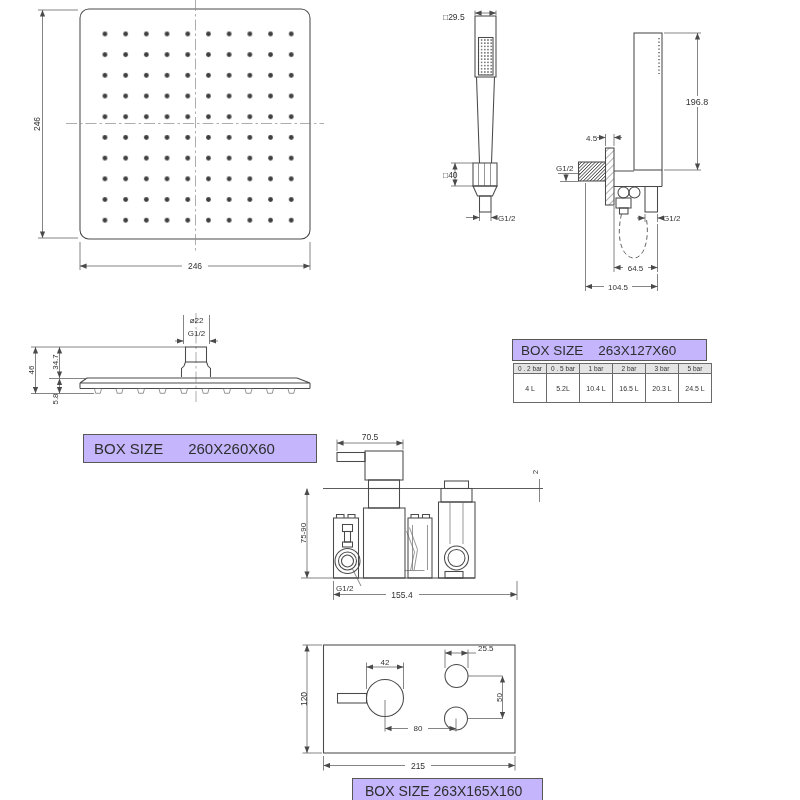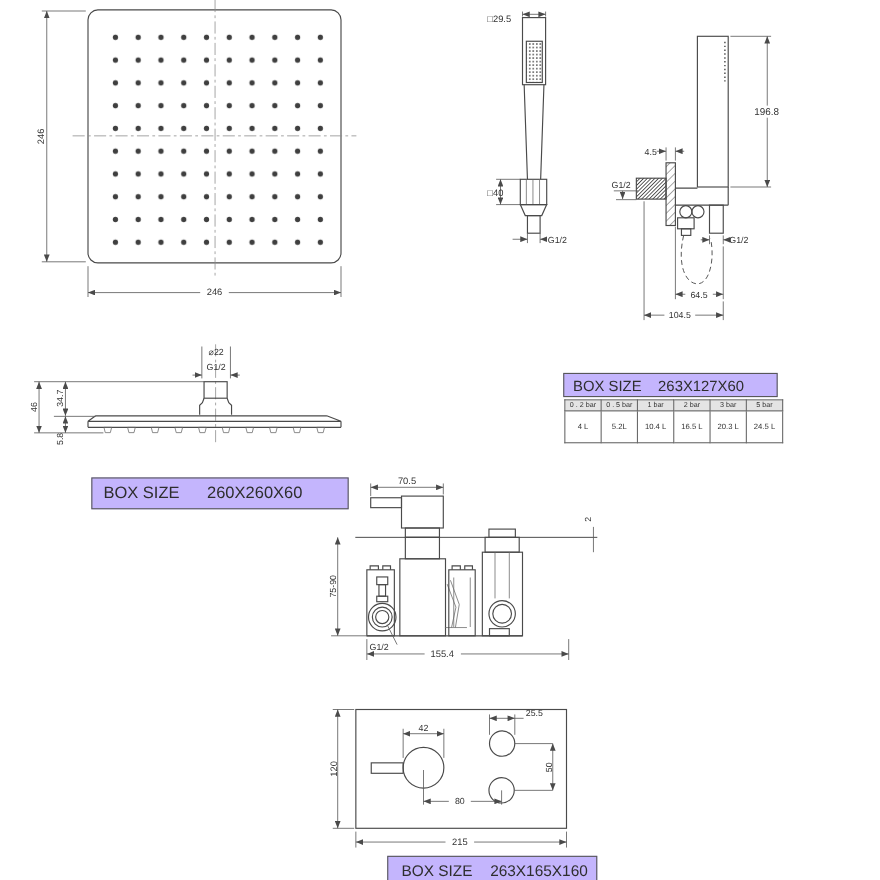--- a/index.html
+++ b/index.html
@@ -225,21 +225,21 @@
   <div class="boxlabel" style="left:83px;top:434px;width:234px;height:29px;font-size:15px;padding-left:10px;">
     <span>BOX SIZE</span>
     <span style="margin-left:25px;">260X260X60</span>
   </div>
   <div class="boxlabel" style="left:512px;top:339px;width:195px;height:22px;font-size:13.5px;padding-left:8px;">
     <span>BOX SIZE</span>
     <span style="margin-left:15px;">263X127X60</span>
   </div>
   <div class="boxlabel" style="left:352px;top:778px;width:191px;height:26px;font-size:14px;padding-left:12px;">
     <span>BOX SIZE</span>
-    <span style="margin-left:16px;">263X165X160</span>
+    <span style="margin-left:4px;">263X165X160</span>
   </div>
 
   <table class="flowtable" style="left:513px;top:363px;width:199px;">
     <tbody>
         <tr>
       <th>0 . 2 bar</th>
       <th>0 . 5 bar</th>
       <th>1 bar</th>
       <th>2 bar</th>
       <th>3 bar</th>

